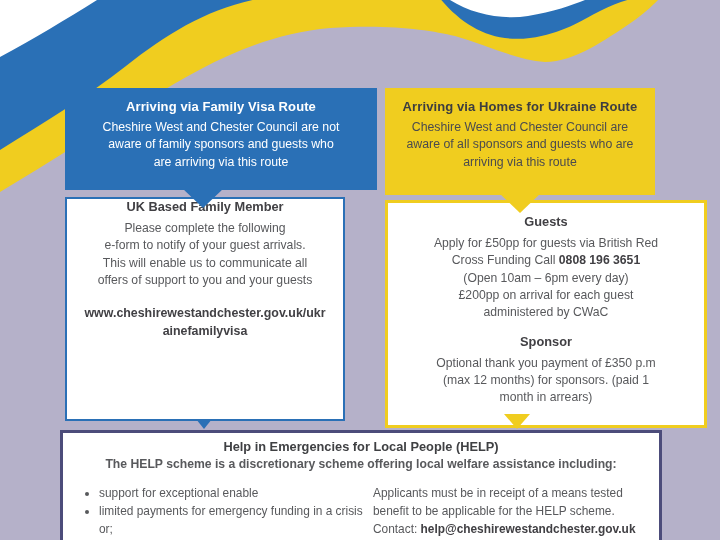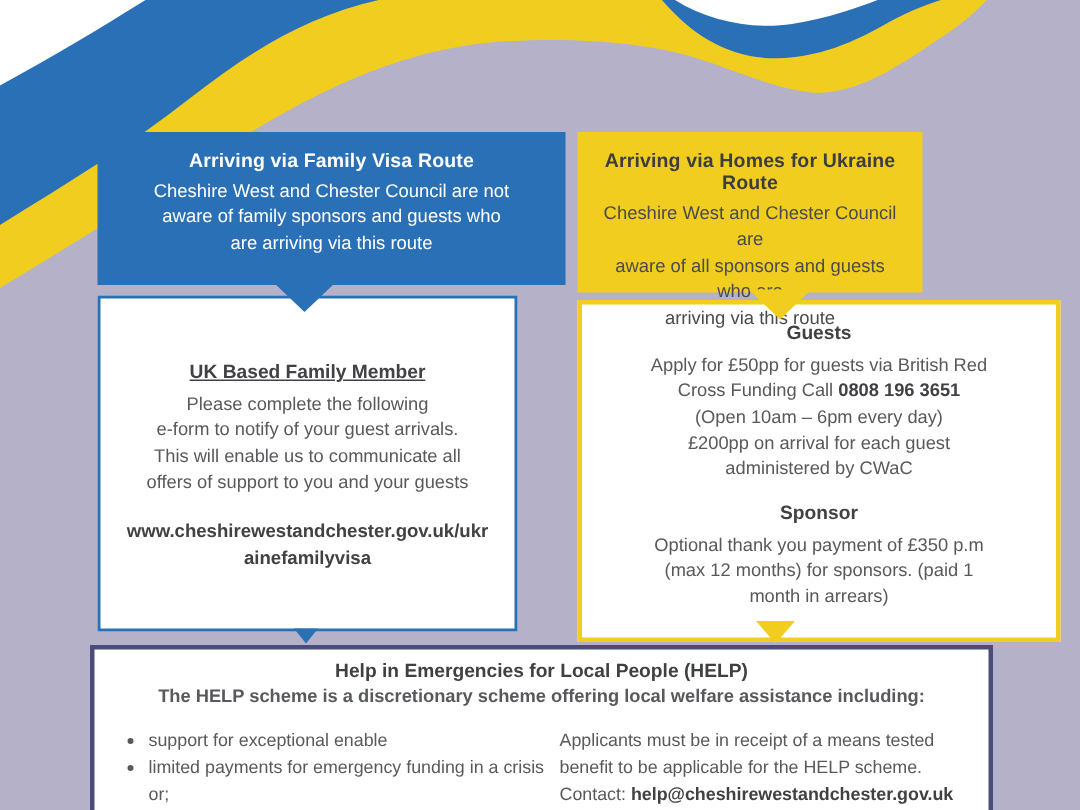--- a/index.html
+++ b/index.html
@@ -8,38 +8,38 @@
     background:#b5b1c9;
     font-family:"Liberation Sans",sans-serif;
     -webkit-font-smoothing:antialiased;
   }
   .banner{position:absolute;top:0;left:0;z-index:0;}
   .pre{white-space:pre-line;}
 
   
   .hdr{position:absolute;z-index:2;text-align:center;box-sizing:border-box;}
   .hdr-blue{left:65px;top:88px;width:312px;height:102px;background:#2a70b6;color:#ffffff;}
-  .hdr-yellow{left:385px;top:88px;width:230px;height:107px;background:#f0cd1f;color:#4b4b4e;}
+  .hdr-yellow{left:385px;top:88px;width:270px;height:107px;background:#f0cd1f;color:#4b4b4e;}
   .hdr .hdr-title{font-weight:bold;font-size:13px;padding-top:11px;letter-spacing:.1px;}
   .hdr-blue .hdr-title{color:#ffffff;}
   .hdr-yellow .hdr-title{color:#3d3d40;}
   .hdr .hdr-body{font-size:12.3px;line-height:1.42;padding:5px 14px 0 14px;}
 
   
   .tail{position:absolute;z-index:3;width:0;height:0;
     border-left:21px solid transparent;border-right:21px solid transparent;}
   .tail-blue{left:182px;top:188px;border-top:20px solid #2a70b6;}
   .tail-yellow{left:499px;top:193px;border-top:20px solid #f0cd1f;}
 
   
   .wbox{position:absolute;z-index:1;background:#ffffff;box-sizing:border-box;text-align:center;color:#58595c;}
   .box-family{left:65px;top:197px;width:280px;height:224px;border:2px solid #2a70b6;}
   .box-homes{left:385px;top:200px;width:322px;height:228px;border:3px solid #f0cd1f;}
   .wbox .sub-heading{font-weight:bold;font-size:12.8px;color:#414044;}
-  .box-family .sub-heading{margin-top:41px;text-decoration:underline;}
+  .box-family .sub-heading{}
   .box-homes .sub-heading{margin-top:11px;}
   .wbox .body-text{font-size:12.2px;line-height:1.42;margin-top:6px;padding:0 12px;}
   .link-text{display:block;font-weight:bold;font-size:12.4px;line-height:1.4;color:#414044;margin-top:16px;text-decoration:none;}
   .phone-strong,.email-strong{font-weight:bold;color:#414044;}
   .box-homes .sponsor-heading{margin-top:12px;}
 
   
   .conn{position:absolute;z-index:3;width:0;height:0;}
   .conn-blue{left:196px;top:419px;border-left:8px solid transparent;border-right:8px solid transparent;border-top:10px solid #2a70b6;}
   .conn-yellow{left:504px;top:414px;border-left:13px solid transparent;border-right:13px solid transparent;border-top:15px solid #f0cd1f;}

